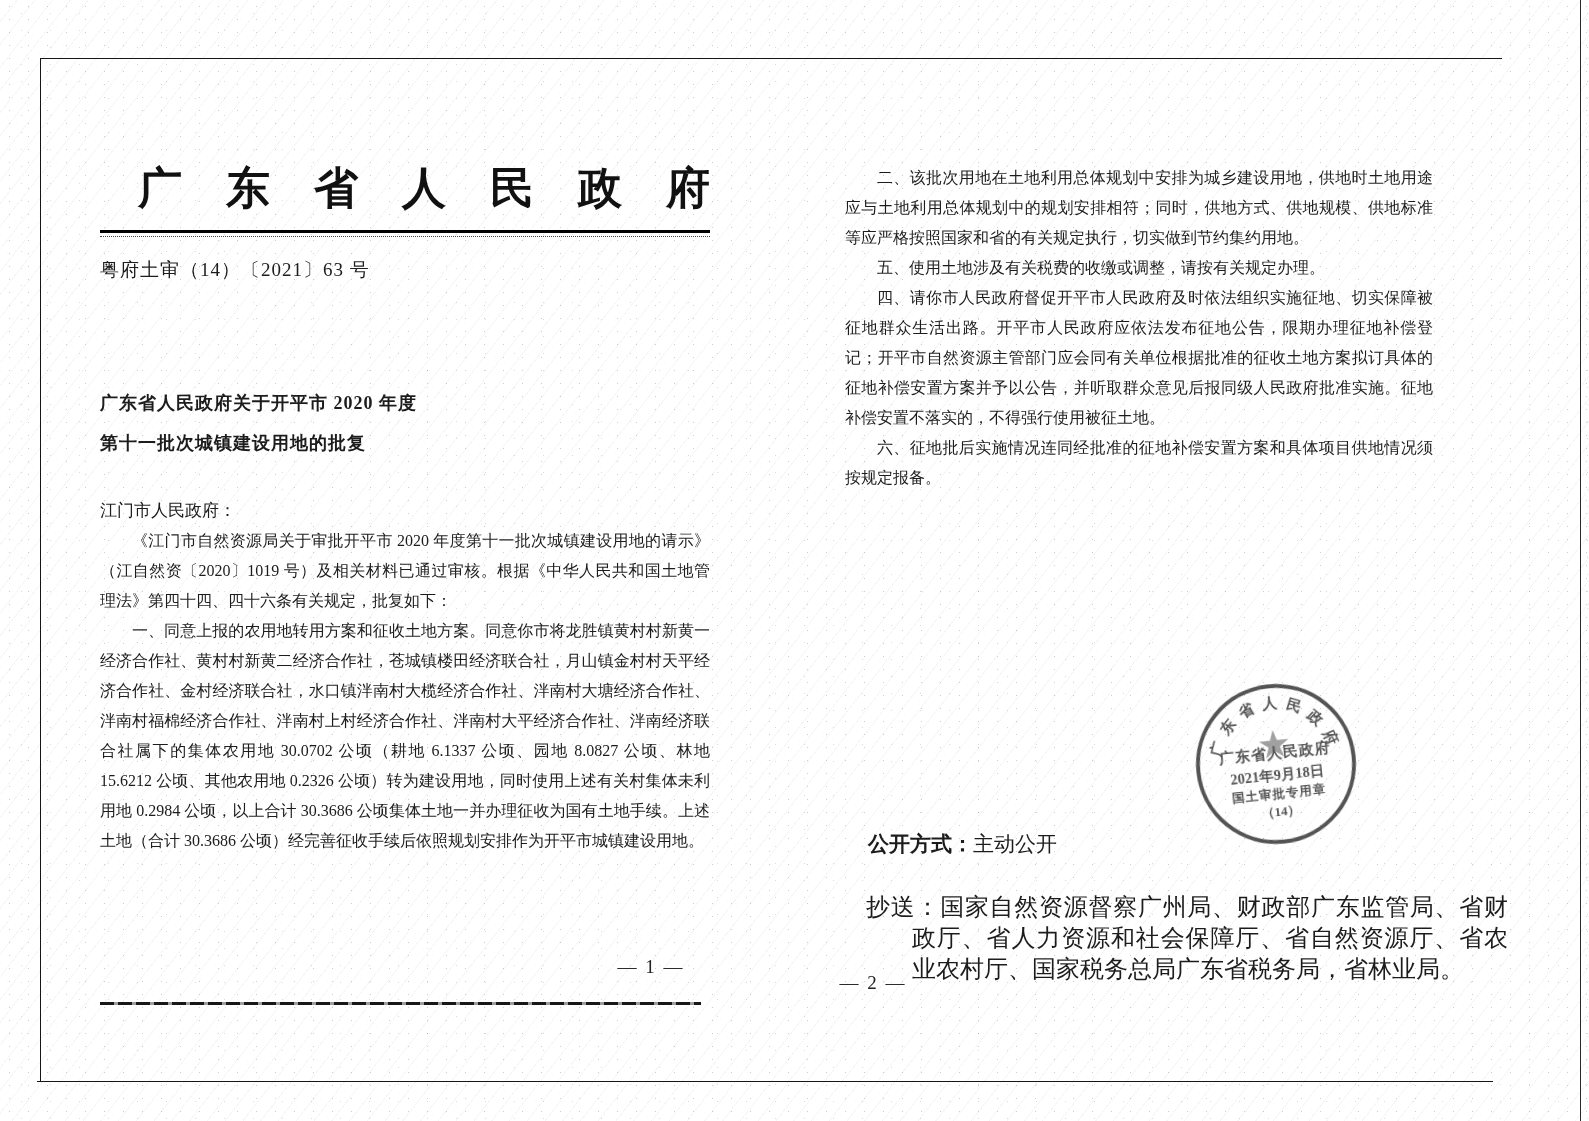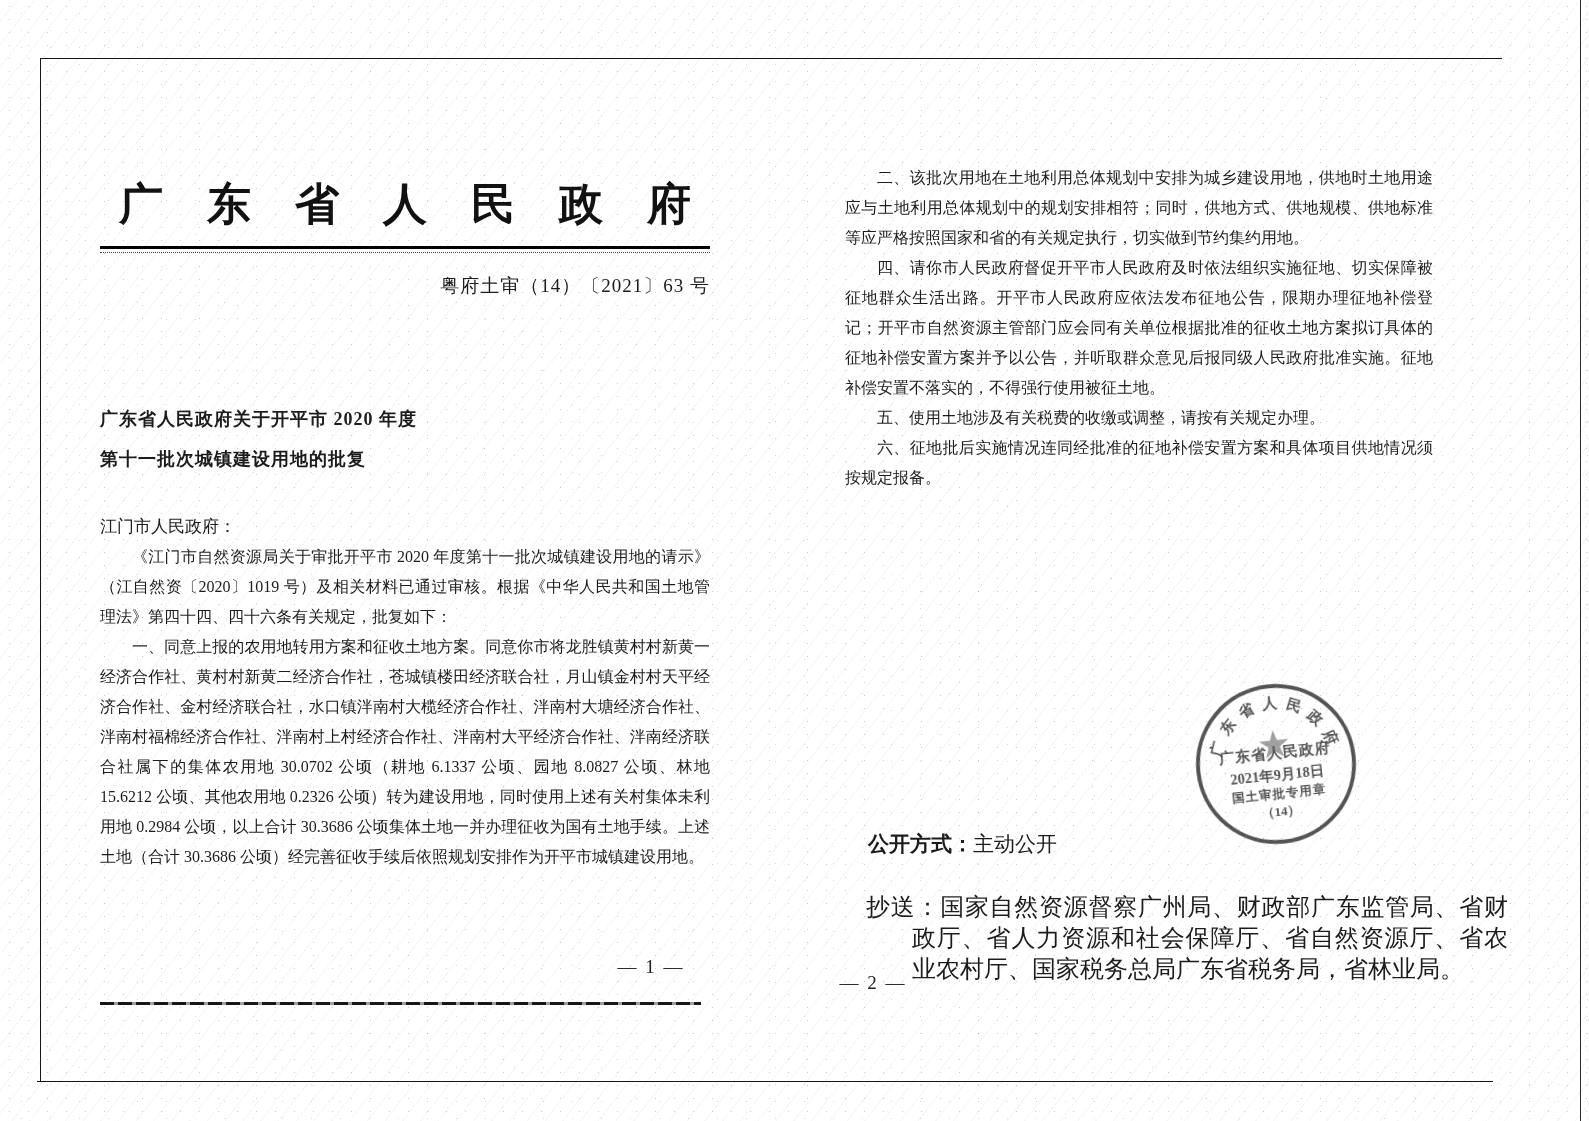--- a/index.html
+++ b/index.html
@@ -24,28 +24,28 @@
   .frame-left{left:40px;top:58px;width:1px;height:1023px;}
   .frame-top{left:40px;top:58px;width:1462px;height:1px;}
   .frame-bottom{left:37px;top:1081px;width:1456px;height:1px;}
   .frame-right{left:1580px;top:0;width:1px;height:1121px;background:#2a2a2a;}
 
   .page{position:absolute;}
   .page-left{left:100px;top:150px;width:610px;}
   .page-right{left:845px;top:150px;width:588px;padding-top:13px;}
 
   .gov-header{
-    margin-top:26px;height:58px;line-height:58px;
-    text-align:center;font-size:44px;font-weight:bold;color:#111;
+    margin-top:10px;height:58px;line-height:58px;
+    text-align:right;font-size:44px;font-weight:bold;color:#111;
   }
   .rule{
     margin-top:12px;height:3px;
     border-top:3.5px solid #000;border-bottom:1px dotted #444;
   }
-  .doc-number{margin-top:20px;text-align:right;font-size:19px;letter-spacing:1px;}
+  .doc-number{margin-top:20px;text-align:left;font-size:19px;letter-spacing:1px;}
   .doc-title{margin-top:100px;text-align:left;font-size:18px;font-weight:bold;line-height:40px;letter-spacing:1px;}
   .salutation{margin-top:32px;font-size:17px;line-height:31px;}
   .para{margin:0;font-size:16px;line-height:30px;text-align:justify;text-indent:2em;}
 
   .pageno{position:absolute;font-size:19px;letter-spacing:2px;color:#222;}
   .pageno-1{left:606px;top:956px;width:90px;text-align:center;}
   .pageno-2{left:828px;top:972px;width:90px;text-align:center;}
   .footer-line{
     position:absolute;left:100px;top:1002px;width:601px;height:3px;
     background:repeating-linear-gradient(90deg,#171717 0 14px, rgba(0,0,0,.38) 14px 18px);
@@ -97,22 +97,22 @@
   </div>
   <div class="salutation">江门市人民政府：</div>
   <p class="para">《江门市自然资源局关于审批开平市 2020 年度第十一批次城镇建设用地的请示》（江自然资〔2020〕1019 号）及相关材料已通过审核。根据《中华人民共和国土地管理法》第四十四、四十六条有关规定，批复如下：</p>
   <p class="para">一、同意上报的农用地转用方案和征收土地方案。同意你市将龙胜镇黄村村新黄一经济合作社、黄村村新黄二经济合作社，苍城镇楼田经济联合社，月山镇金村村天平经济合作社、金村经济联合社，水口镇泮南村大榄经济合作社、泮南村大塘经济合作社、泮南村福棉经济合作社、泮南村上村经济合作社、泮南村大平经济合作社、泮南经济联合社属下的集体农用地 30.0702 公顷（耕地 6.1337 公顷、园地 8.0827 公顷、林地 15.6212 公顷、其他农用地 0.2326 公顷）转为建设用地，同时使用上述有关村集体未利用地 0.2984 公顷，以上合计 30.3686 公顷集体土地一并办理征收为国有土地手续。上述土地（合计 30.3686 公顷）经完善征收手续后依照规划安排作为开平市城镇建设用地。</p>
 </div>
 <div class="pageno pageno-1">— 1 —</div>
 <div class="footer-line"></div>
 
 <div class="page page-right">
   <p class="para">二、该批次用地在土地利用总体规划中安排为城乡建设用地，供地时土地用途应与土地利用总体规划中的规划安排相符；同时，供地方式、供地规模、供地标准等应严格按照国家和省的有关规定执行，切实做到节约集约用地。</p>
+  <p class="para">五、使用土地涉及有关税费的收缴或调整，请按有关规定办理。</p>
   <p class="para">四、请你市人民政府督促开平市人民政府及时依法组织实施征地、切实保障被征地群众生活出路。开平市人民政府应依法发布征地公告，限期办理征地补偿登记；开平市自然资源主管部门应会同有关单位根据批准的征收土地方案拟订具体的征地补偿安置方案并予以公告，并听取群众意见后报同级人民政府批准实施。征地补偿安置不落实的，不得强行使用被征土地。</p>
-  <p class="para">五、使用土地涉及有关税费的收缴或调整，请按有关规定办理。</p>
   <p class="para">六、征地批后实施情况连同经批准的征地补偿安置方案和具体项目供地情况须按规定报备。</p>
 </div>
 
 <div class="seal">
   <div class="seal-ring"></div>
   <div class="seal-arc">
       <span style="position: absolute; left: 14.6788px; top: 50.1368px; transform: rotate(290deg);">广</span>
       <span style="position: absolute; left: 27.6302px; top: 29.1393px; transform: rotate(313.333deg);">东</span>
       <span style="position: absolute; left: 47.8391px; top: 14.9888px; transform: rotate(336.667deg);">省</span>
       <span style="position: absolute; left: 72px; top: 10px; transform: rotate(360deg);">人</span>

